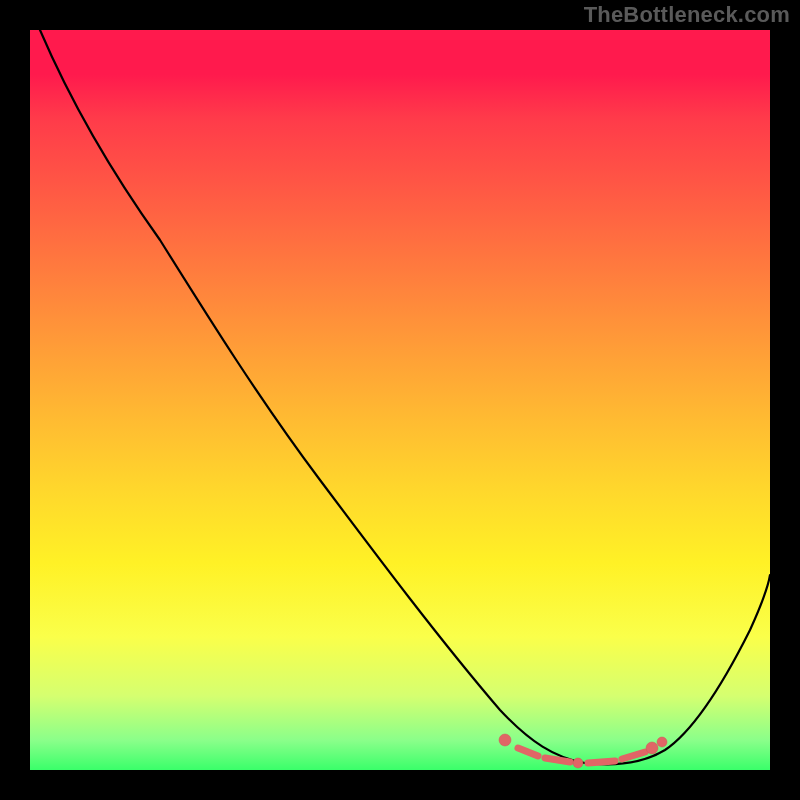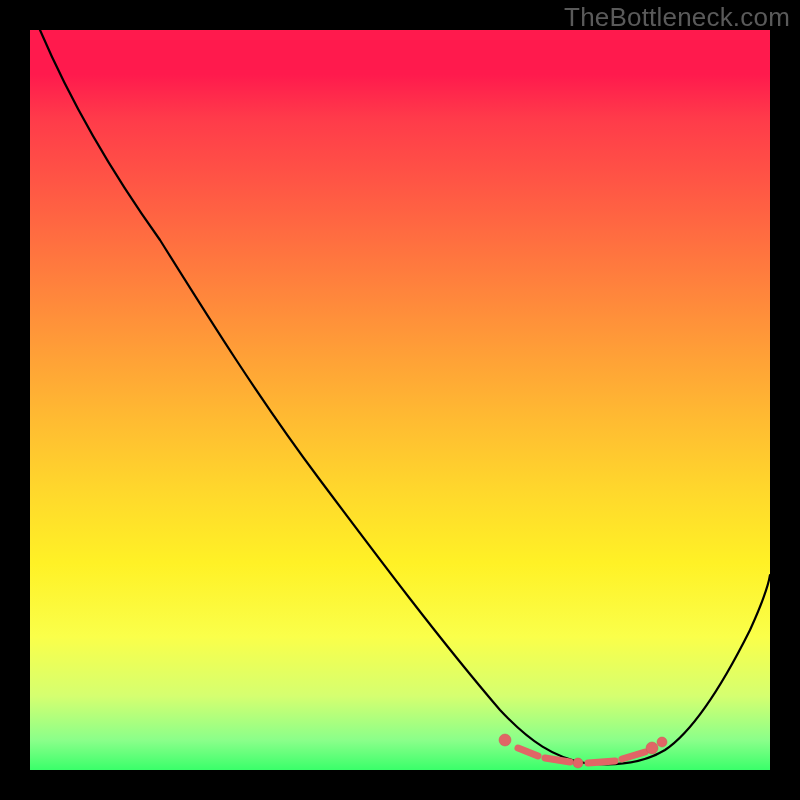--- a/index.html
+++ b/index.html
@@ -15,22 +15,22 @@
     position: relative;
     width: 800px;
     height: 800px;
     background: #000;
   }
   .watermark {
     position: absolute;
     top: 2px;
     right: 10px;
     color: #5a5a5a;
-    font-size: 26px;
-    font-weight: normal;
+    font-size: 22px;
+    font-weight: bold;
     letter-spacing: 0.2px;
     z-index: 5;
   }
   .plot {
     position: absolute;
     left: 30px;
     top: 30px;
     width: 740px;
     height: 740px;
   }

